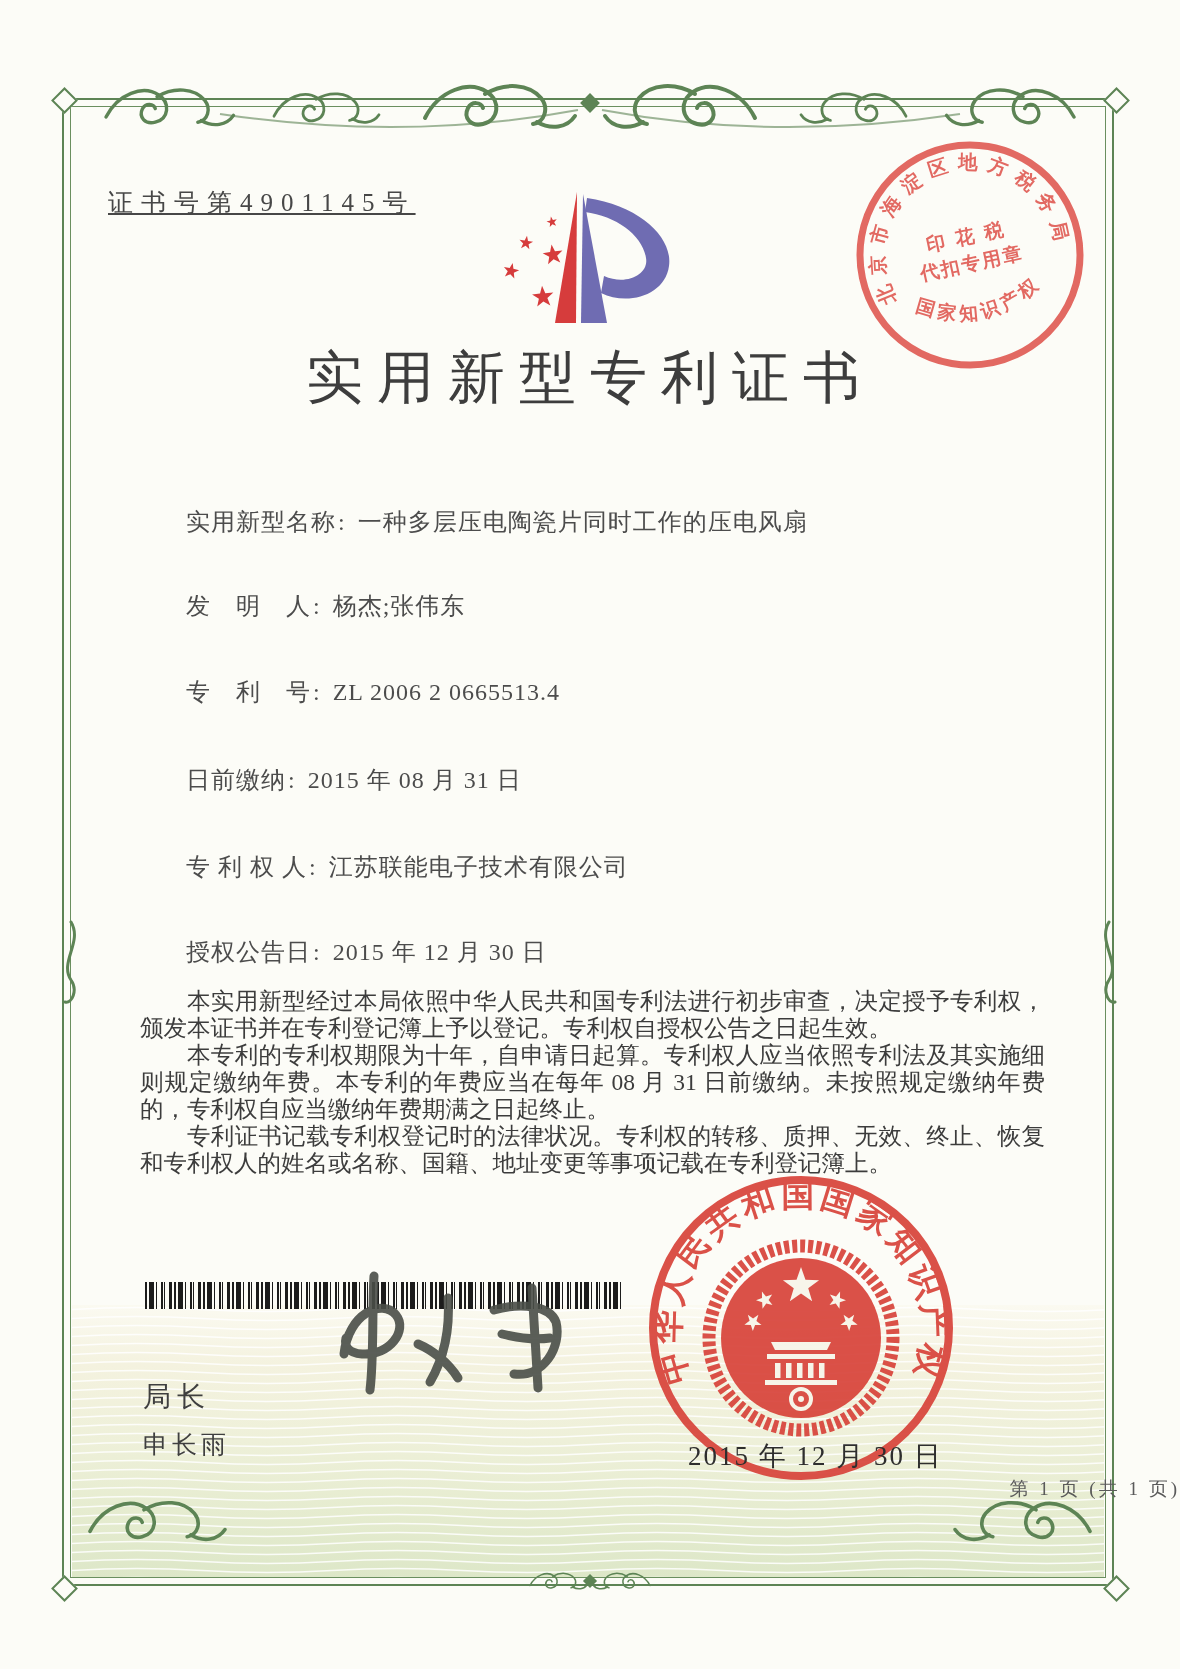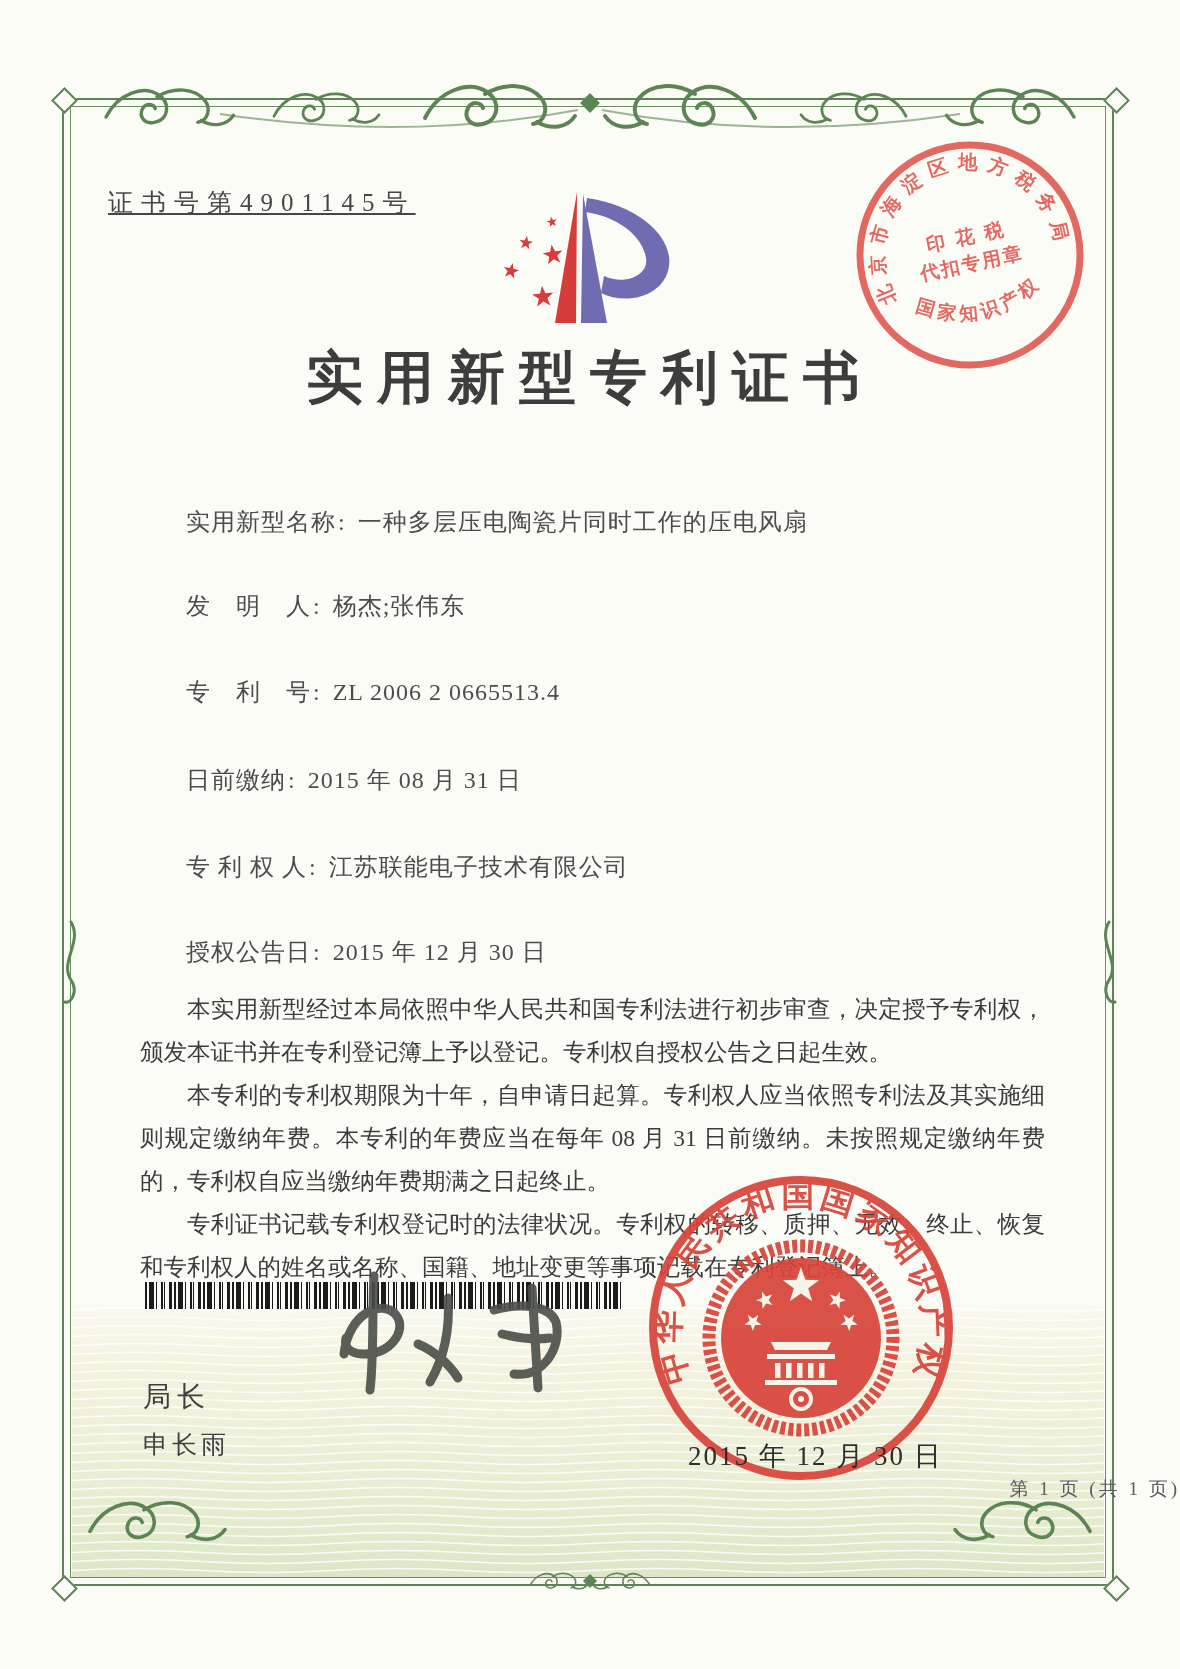--- a/index.html
+++ b/index.html
@@ -9,29 +9,29 @@
     font-family:"Liberation Serif","DejaVu Serif",serif;
     color:#3a3a3a;
   }
   .abs{position:absolute;}
   
   .frame-outer{left:62px;top:98px;width:1052px;height:1488px;border:2.5px solid #5d8455;box-sizing:border-box;}
   .frame-inner{left:70px;top:106px;width:1036px;height:1472px;border:1.5px solid #6a8f5f;box-sizing:border-box;}
   .corner{width:15px;height:15px;border:2px solid #5d8455;background:#fcfcf7;transform:rotate(45deg);z-index:3;}
   
   .cert-no{left:108px;top:186px;font-size:25px;letter-spacing:8px;color:#474747;text-decoration:underline;}
-  .title{left:0;top:340px;width:100%;text-align:center;font-size:57px;font-weight:bold;
+  .title{left:0;top:340px;width:100%;text-align:center;font-size:57px;font-weight:normal;
          letter-spacing:14px;color:#3d3d3d;}
   
   .field{left:142px;font-size:24px;color:#4c4c4c;letter-spacing:1px;white-space:nowrap;margin-left:44px;}
   .field .colon{margin:0 12px 0 2px;}
   .f0{top:506px}.f1{top:590px}.f2{top:676px}.f3{top:764px}.f4{top:851px}.f5{top:936px}
   
   .body-text{left:140px;top:988px;width:905px;}
-  .body-text p{margin:0;font-size:23.5px;line-height:43px;text-indent:2em;
+  .body-text p{margin:0;font-size:23.5px;line-height:27px;text-indent:2em;
                text-align:justify;color:#3c3c3c;}
   
   .waves{left:72px;top:1305px;width:1032px;height:272px;z-index:1;
          background:linear-gradient(180deg,#fbfaf1 0%,#f4f2df 22%,#eef0d9 50%,#e6ecd0 75%,#dde7c8 100%);}
   .waves svg{position:absolute;left:0;top:0;width:100%;height:100%;}
   .barcode{left:145px;top:1282px;width:480px;height:27px;z-index:2;
     background:repeating-linear-gradient(90deg,
       #1c1c1c 0 2px,transparent 2px 4px,#1c1c1c 4px 9px,transparent 9px 11px,
       #1c1c1c 11px 12px,transparent 12px 16px,#1c1c1c 16px 18px,transparent 18px 19px,
       #1c1c1c 19px 20px,transparent 20px 24px,#1c1c1c 24px 27px,transparent 27px 29px);}

